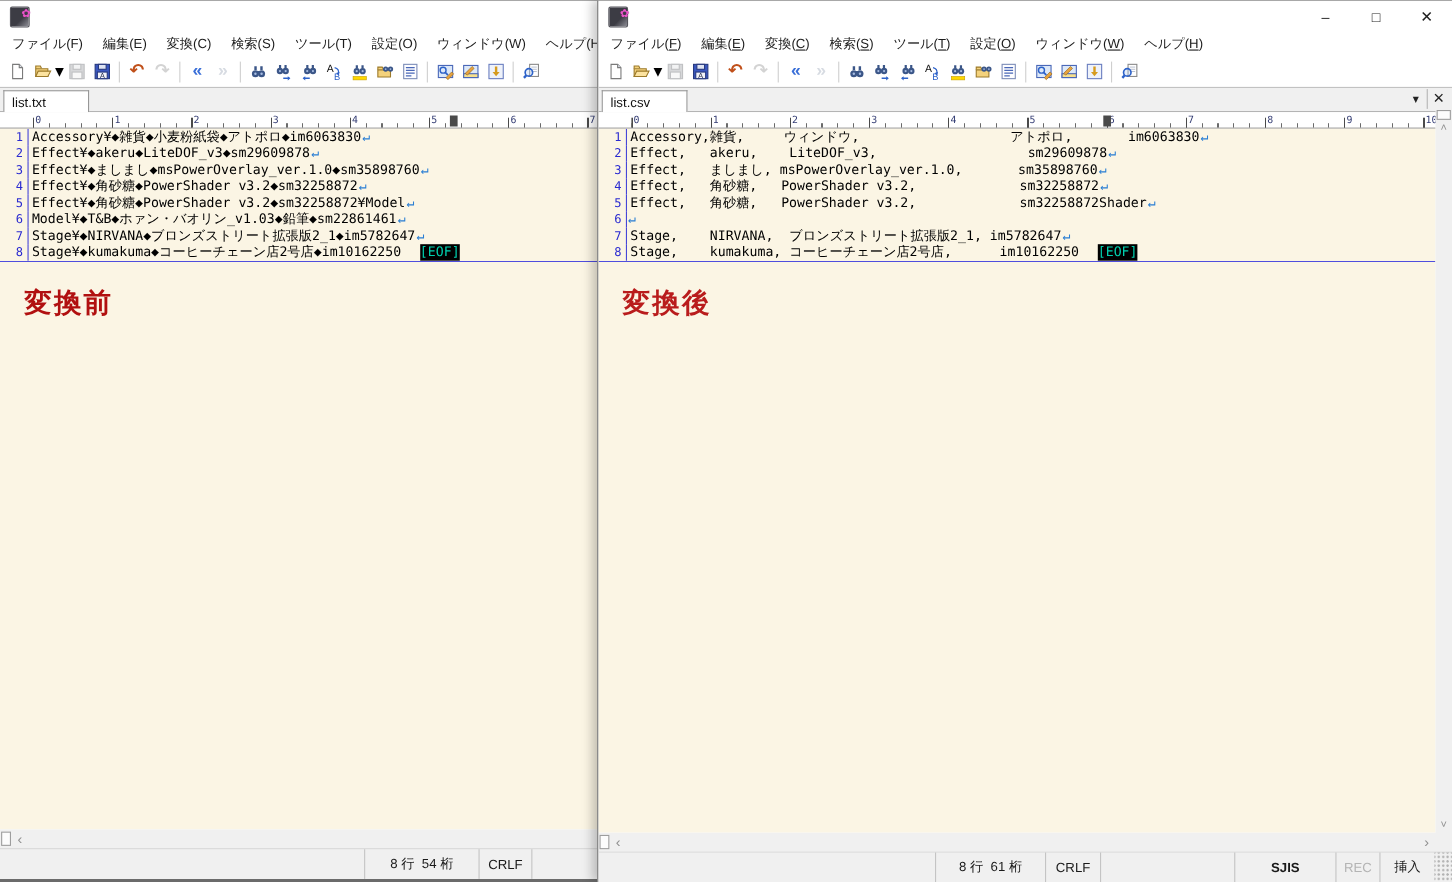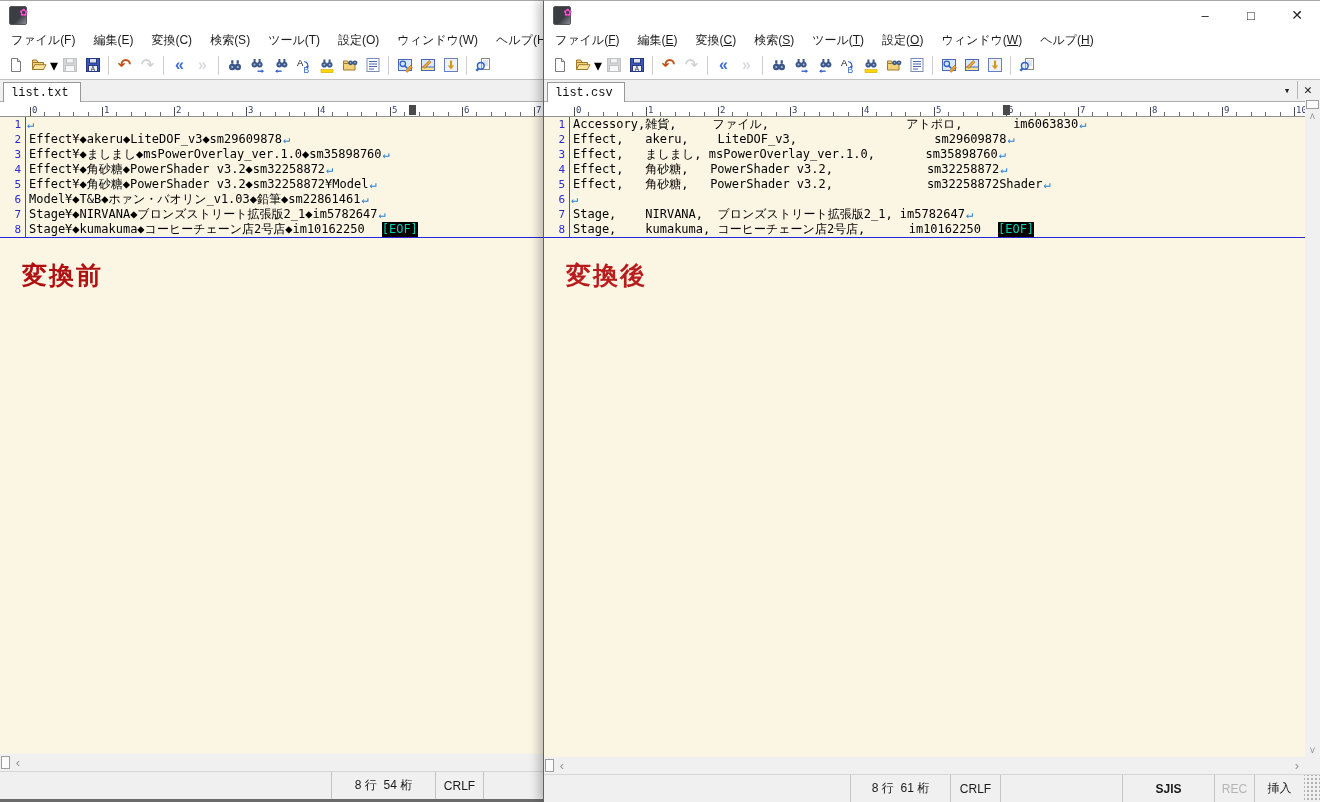--- a/index.html
+++ b/index.html
@@ -21,21 +21,21 @@
   .menu-item{padding:2px 9px;white-space:nowrap;}
   .menu-item .u{text-decoration:underline;}
   
   .toolbar{height:28px;flex:0 0 28px;background:#fff;display:flex;align-items:center;padding-left:4px;}
   .tb-btn{width:23px;height:22px;display:inline-flex;align-items:center;justify-content:center;position:relative;}
   .tb-btn svg{width:18px;height:18px;}
   .tb-btn.glyph{font-weight:bold;font-size:16px;line-height:18px;}
   .tb-btn.disabled{opacity:.5;filter:grayscale(60%);}
   .tb-sep{width:1px;height:19px;background:#cfcfcf;margin:0 4px;}
   
-  .tabbar{height:21px;flex:0 0 21px;background:#f0f0f0;border-top:1px solid #c2c2c2;border-bottom:1px solid #adadad;display:flex;align-items:flex-end;position:relative;font-family:Liberation Mono, monospace;}
+  .tabbar{height:21px;flex:0 0 21px;background:#f0f0f0;border-top:1px solid #c2c2c2;border-bottom:1px solid #adadad;display:flex;align-items:flex-end;position:relative;}
   .tab{height:20px;margin-left:3px;margin-bottom:-1px;min-width:78px;background:var(--tab-bg,#fff);border:1px solid #979797;border-bottom:none;display:flex;align-items:center;padding:0 8px 0 7px;font-size:12px;color:#111;box-sizing:border-box;}
   .tabbar .tb-right{position:absolute;right:2px;top:0;height:20px;display:flex;align-items:center;}
   .tabbar .tb-right .tbtn{width:20px;height:18px;display:flex;align-items:center;justify-content:center;font-size:11px;color:#222;}
   .tabbar .tb-right .tbtn.x{border-left:1px solid #b5b5b5;font-size:13px;font-weight:bold;}
   
   .ruler{height:14px;flex:0 0 14px;background:#fff;border-bottom:1px solid #909090;position:relative;}
   .win-right .ruler{margin-right:15px;}
   .ruler .ticks{position:absolute;left:30px;right:0;bottom:0;height:4px;background:repeating-linear-gradient(to right,#6a6a6a 0 1px,transparent 1px 14.4px);}
   .ruler .ticksM{position:absolute;left:30px;right:0;bottom:0;height:9px;background:repeating-linear-gradient(to right,#4a4a4a 0 1px,transparent 1px 72px);}
   .ruler .rnum{position:absolute;bottom:1px;font-size:9px;color:#343d74;font-family:"DejaVu Sans Mono",monospace;}
@@ -237,21 +237,21 @@
         <span class="rnum" style="left: 104px;">1</span>
         <span class="rnum" style="left: 176px;">2</span>
         <span class="rnum" style="left: 248px;">3</span>
         <span class="rnum" style="left: 320px;">4</span>
         <span class="rnum" style="left: 392px;">5</span>
         <span class="rnum" style="left: 464px;">6</span>
         <span class="rnum" style="left: 536px;">7</span>
         <div class="marker" style="left: 408.6px;"></div>
       </div>
       <div class="editor">
-        <div class="line"><span class="ln">1</span><span class="eol">↵</span></div>
+        <div class="line"><span class="ln">1</span><span class="ltext">Accessory¥◆雑貨◆小麦粉紙袋◆アトポロ◆im6063830</span><span class="eol">↵</span></div>
         <div class="line"><span class="ln">2</span><span class="ltext">Effect¥◆akeru◆LiteDOF_v3◆sm29609878</span><span class="eol">↵</span></div>
         <div class="line"><span class="ln">3</span><span class="ltext">Effect¥◆ましまし◆msPowerOverlay_ver.1.0◆sm35898760</span><span class="eol">↵</span></div>
         <div class="line"><span class="ln">4</span><span class="ltext">Effect¥◆角砂糖◆PowerShader v3.2◆sm32258872</span><span class="eol">↵</span></div>
         <div class="line"><span class="ln">5</span><span class="ltext">Effect¥◆角砂糖◆PowerShader v3.2◆sm32258872¥Model</span><span class="eol">↵</span></div>
         <div class="line"><span class="ln">6</span><span class="ltext">Model¥◆T&amp;B◆ホァン・バオリン_v1.03◆鉛筆◆sm22861461</span><span class="eol">↵</span></div>
         <div class="line"><span class="ln">7</span><span class="ltext">Stage¥◆NIRVANA◆ブロンズストリート拡張版2_1◆im5782647</span><span class="eol">↵</span></div>
         <div class="line cursor-line"><span class="ln">8</span><span class="ltext">Stage¥◆kumakuma◆コーヒーチェーン店2号店◆im10162250</span><span class="eof">[EOF]</span></div>
         <div class="annotation" style="color: rgb(177, 16, 16); text-align: right;">変換前</div>
       </div>
       <div class="hscroll">
@@ -441,21 +441,21 @@
         <span class="rnum" style="left: 320px;">4</span>
         <span class="rnum" style="left: 392px;">5</span>
         <span class="rnum" style="left: 464px;">6</span>
         <span class="rnum" style="left: 536px;">7</span>
         <span class="rnum" style="left: 608px;">8</span>
         <span class="rnum" style="left: 680px;">9</span>
         <span class="rnum" style="left: 752px;">10</span>
         <div class="marker" style="left: 459px;"></div>
       </div>
       <div class="editor">
-        <div class="line"><span class="ln">1</span><span class="ltext">Accessory,雑貨,     ファイル,                   アトポロ,       im6063830</span><span class="eol">↵</span></div>
+        <div class="line"><span class="ln">1</span><span class="ltext">Accessory,雑貨,     ウィンドウ,                   アトポロ,       im6063830</span><span class="eol">↵</span></div>
         <div class="line"><span class="ln">2</span><span class="ltext">Effect,   akeru,    LiteDOF_v3,                   sm29609878</span><span class="eol">↵</span></div>
         <div class="line"><span class="ln">3</span><span class="ltext">Effect,   ましまし, msPowerOverlay_ver.1.0,       sm35898760</span><span class="eol">↵</span></div>
         <div class="line"><span class="ln">4</span><span class="ltext">Effect,   角砂糖,   PowerShader v3.2,             sm32258872</span><span class="eol">↵</span></div>
         <div class="line"><span class="ln">5</span><span class="ltext">Effect,   角砂糖,   PowerShader v3.2,             sm32258872Shader</span><span class="eol">↵</span></div>
         <div class="line"><span class="ln">6</span><span class="eol">↵</span></div>
         <div class="line"><span class="ln">7</span><span class="ltext">Stage,    NIRVANA,  ブロンズストリート拡張版2_1, im5782647</span><span class="eol">↵</span></div>
         <div class="line cursor-line"><span class="ln">8</span><span class="ltext">Stage,    kumakuma, コーヒーチェーン店2号店,      im10162250</span><span class="eof">[EOF]</span></div>
         <div class="annotation" style="color: #b91c1c;">変換後</div>
       </div>
       <div class="vscroll">

